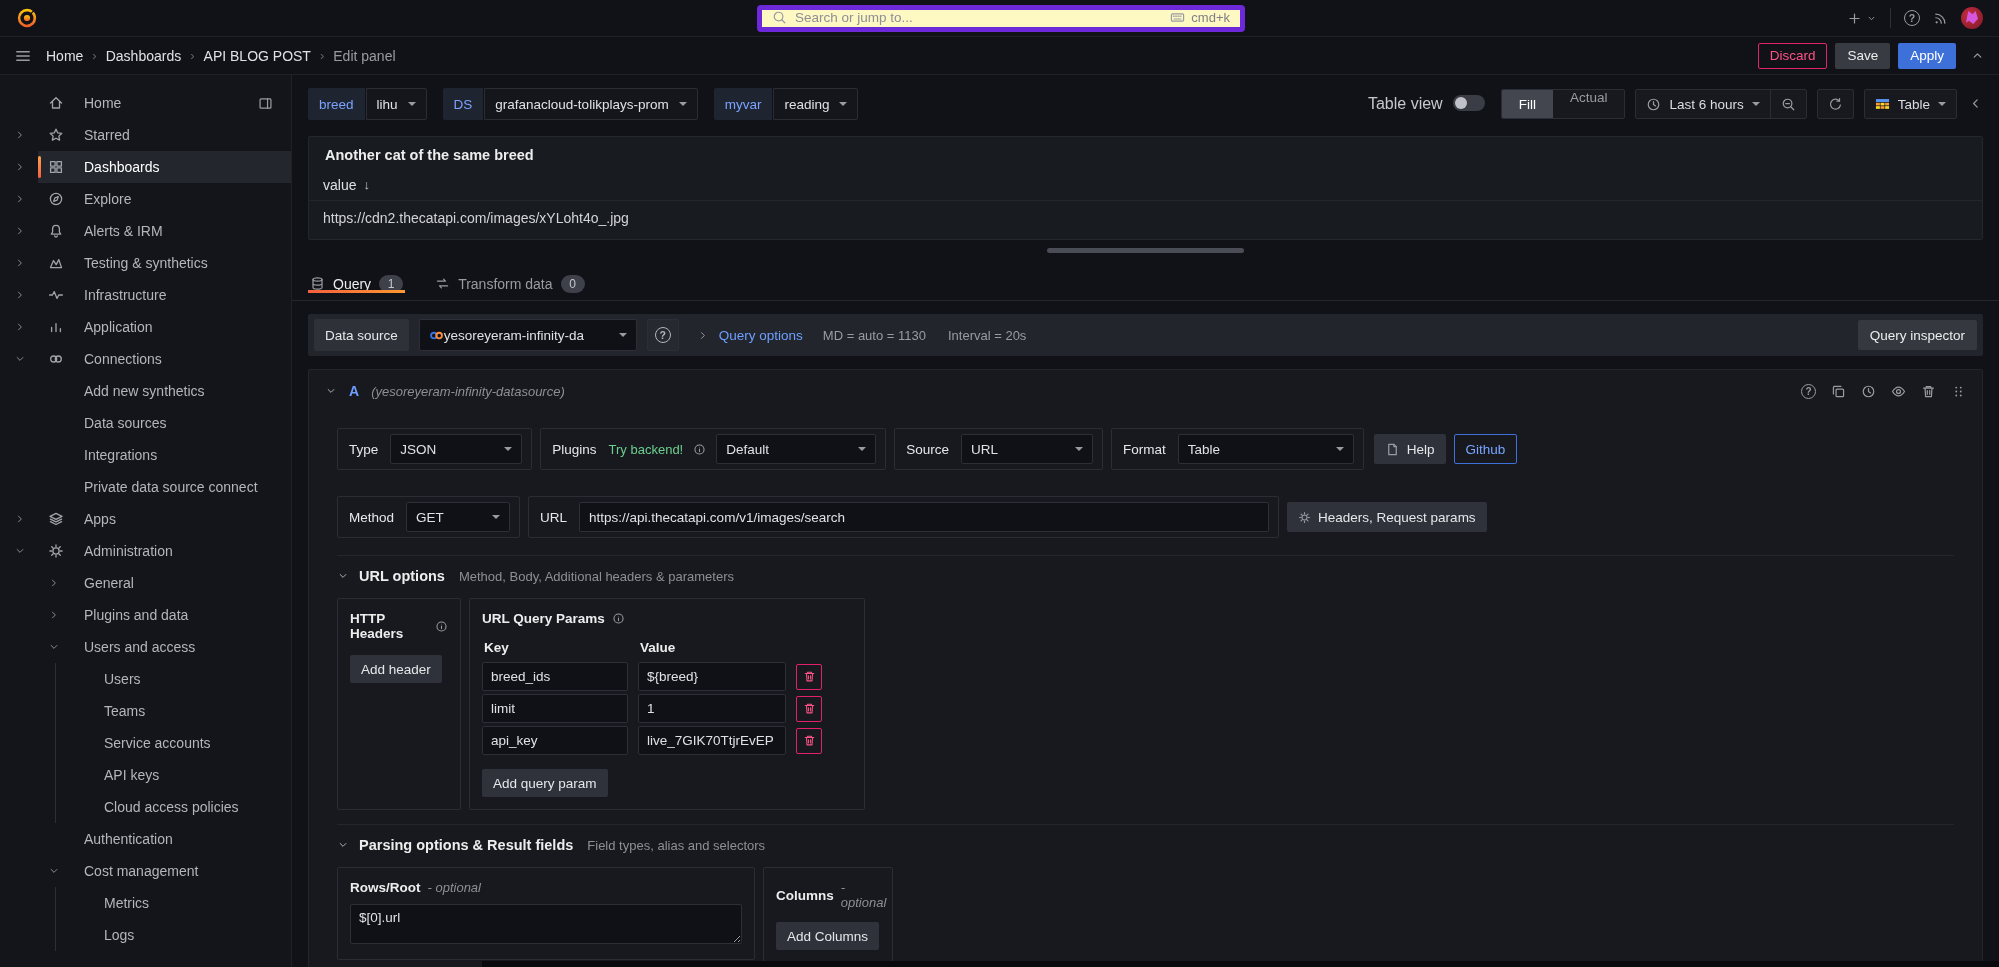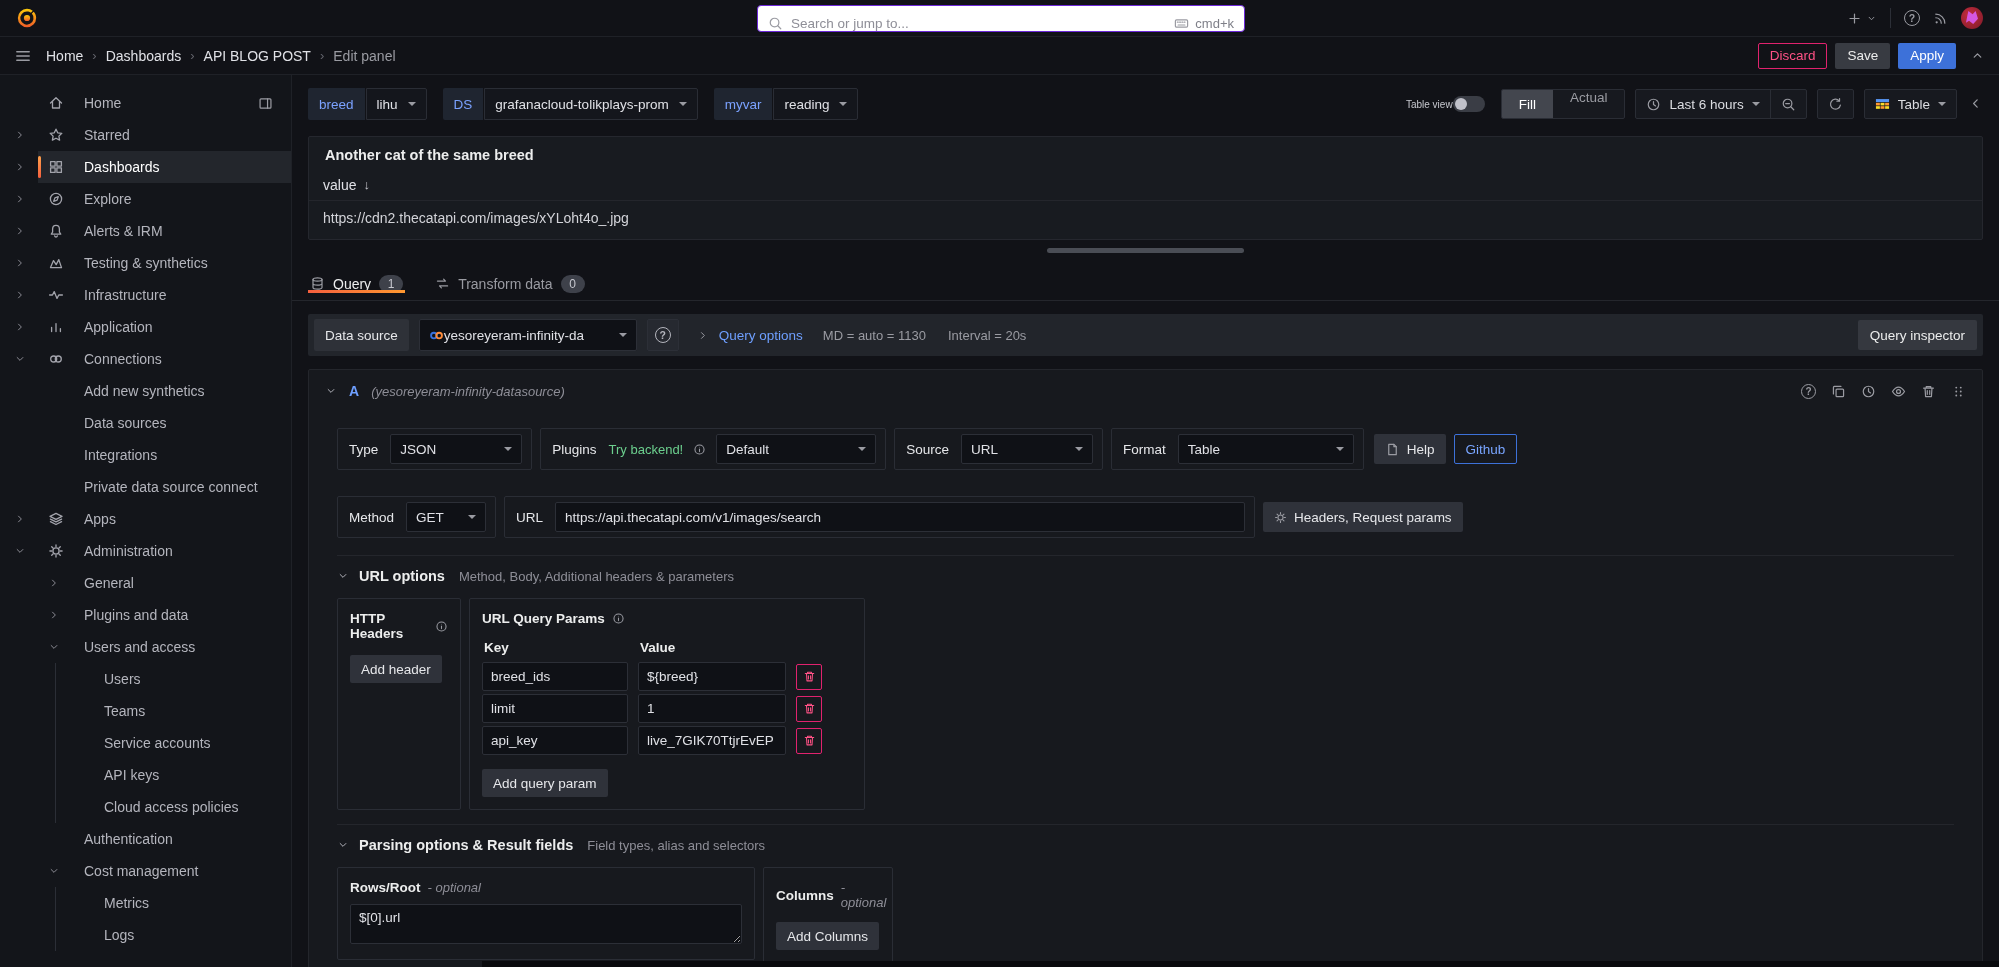--- a/index.html
+++ b/index.html
@@ -5,21 +5,21 @@
   *{box-sizing:border-box;margin:0;padding:0}
   html,body{width:1999px;height:967px;overflow:hidden}
   body{background:#111217;color:#d8d9dd;font-family:"Liberation Sans","DejaVu Sans",sans-serif;font-size:14px;position:relative}
   svg{display:block}
   .i svg{width:15px;height:15px}
   .i{display:inline-flex;align-items:center;justify-content:center;color:#9a9ba2}
 
   
   .topbar{height:37px;display:flex;align-items:center;padding:0 16px;border-bottom:1px solid #1f2127;position:relative;background:#111217}
   .logo{width:22px;height:22px;display:inline-flex}
-  .searchbox{position:absolute;left:757px;top:5px;width:488px;height:27px;background:#ffffff;border:1px solid #6d28d9;border-radius:4px;display:flex;align-items:flex-end;gap:8px;padding:0 10px;color:#8e8e97;font-size:13.5px}
+  .searchbox{position:absolute;left:757px;top:5px;width:488px;height:27px;background:#fef9c3;border:5px solid #6d28d9;border-radius:4px;display:flex;align-items:flex-start;gap:8px;padding:0 10px;color:#8e8e97;font-size:13.5px}
   .searchbox .ph{flex:1}
   .kbd{display:flex;align-items:center;gap:6px;color:#7e7f88;font-size:13px}
   .tb-right{margin-left:auto;display:flex;align-items:center;gap:13px;height:100%}
   .tb-right .vdiv{width:1px;height:20px;background:#2c2f37}
   .plusgrp{display:flex;align-items:center;gap:4px}
   .avatar{width:22px;height:22px;border-radius:50%;background:radial-gradient(circle at 35% 35%,#c22c3c,#7e1a28);position:relative;overflow:hidden}
   .avatar::after{content:'';position:absolute;left:5px;top:4px;width:12px;height:13px;background:#d557e0;clip-path:polygon(20% 0,55% 25%,80% 0,100% 60%,60% 100%,25% 75%,0 90%,10% 40%)}
 
   
   .navbar{height:38px;display:flex;align-items:center;padding:0 14px;border-bottom:1px solid #1f2127;gap:14px;background:#111217}
@@ -57,21 +57,21 @@
   .sb-item.active::after{content:'';position:absolute;left:38px;top:5px;bottom:5px;width:3px;border-radius:2px;background:linear-gradient(180deg,#ffa14b,#f55f3e)}
   .sb-trail{margin-left:auto;margin-right:18px;color:#9a9ba2}
 
   
   .var-row{margin:13px 16px 0;display:flex;align-items:center;gap:8px;padding-right:26px;position:relative}
   .vpair{display:flex;align-items:center;gap:1px}
   .vchip{height:32px;display:flex;align-items:center;padding:0 11px;background:#1f2530;color:#7ba2ff;font-size:13.5px;font-weight:500;border-radius:2px 0 0 2px}
   .vbox{height:32px;display:flex;align-items:center;gap:10px;padding:0 10px;background:#14161c;border:1px solid #2a2d35;border-radius:0 2px 2px 0;color:#e0e1e6;font-size:13.5px}
   .caret{width:0;height:0;border-left:4px solid transparent;border-right:4px solid transparent;border-top:4.5px solid #9a9ba2}
   .toolbar{margin-left:auto;display:flex;align-items:center;gap:10px}
-  .tv{display:flex;align-items:center;color:#c7c8cf;font-size:10px;margin-right:6px}
+  .tv{display:flex;align-items:flex-start;gap:10px;color:#c7c8cf;font-size:16px;margin-right:6px}
   .toggle{width:32px;height:16px;border-radius:9px;background:#3a3d45;position:relative;cursor:pointer}
   .toggle::after{content:'';position:absolute;left:2px;top:2px;width:12px;height:12px;border-radius:50%;background:#c0c1c9}
   .seg{display:flex;align-items:flex-start;border:1px solid #2a2d35;border-radius:2px;height:30px;background:#17191f;overflow:hidden}
   .seg .on{background:#43464e;color:#fff;padding:0 17px;height:100%;display:flex;align-items:center;font-weight:500;font-size:13.5px}
   .seg .off{color:#9a9ba2;padding:0 17px;font-size:13.5px}
   .tb-btn{display:flex;align-items:center;gap:8px;height:30px;padding:0 10px;border:1px solid #2a2d35;background:#17191f;border-radius:2px;color:#dcdde2;font-size:13.5px;cursor:pointer}
   .tb-group{display:flex;align-items:stretch;border:1px solid #2a2d35;border-radius:2px;background:#17191f;height:30px}
   .tb-group .part{display:flex;align-items:center;gap:8px;padding:0 10px;font-size:13.5px;color:#dcdde2}
   .tb-group .part+.part{border-left:1px solid #2a2d35}
   .panel-collapse{position:absolute;right:0;top:8px;color:#9a9ba2}
@@ -110,21 +110,21 @@
   .dshint{color:#8e8e97;font-style:italic;font-size:13px}
   .head-icons{margin-left:auto;display:flex;align-items:center;gap:15px;color:#9a9ba2}
   .head-icons .i svg{width:15px;height:15px}
   .card-body{padding:0 28px 16px}
   .frow{display:flex;align-items:center;gap:8px}
   .r1{margin-top:16px}
   .r2{margin-top:26px}
   .grp{display:flex;align-items:center;gap:10px;border:1px solid #2a2d35;border-radius:2px;padding:5px 9px;background:#17191e}
   .grp-label{font-weight:500;font-size:13.5px;color:#e6e7ea;padding:0 2px;white-space:nowrap}
   .hint-green{color:#6ccf8e;font-size:13px;font-weight:500;white-space:nowrap}
-  .w132{width:132px}.w160{width:160px}.w176{width:176px}.w104{width:80px}
+  .w132{width:132px}.w160{width:160px}.w176{width:176px}.w104{width:104px}
   .input{height:30px;background:#0f1116;border:1px solid #2c2f37;border-radius:2px;color:#e0e1e6;font-size:13.5px;padding:0 9px;font-family:inherit}
   .url-input{width:690px}
   .btn-card{height:30px;border-radius:2px;padding:0 11px;font-size:13.5px;display:inline-flex;align-items:center;gap:7px;background:#2f323a;color:#e6e7ea;border:none;cursor:pointer;font-family:inherit;font-weight:500}
   .btn-blue{height:30px;border-radius:2px;padding:0 11px;font-size:13.5px;display:inline-flex;align-items:center;background:transparent;border:1px solid #3d71d9;color:#79a5ff;cursor:pointer;font-family:inherit;font-weight:500}
   .divider{border-top:1px solid #24262c;margin-top:17px}
   .sec-head{display:flex;align-items:center;gap:10px;margin-top:12px}
   .sec-title{font-weight:700;font-size:14.5px;color:#eceded}
   .sec-sub{color:#8e8e97;font-size:13px;margin-left:4px}
   .chev-sm{color:#b4b5bd}
   .chev-sm svg{width:12px;height:12px;transform:rotate(90deg)}

